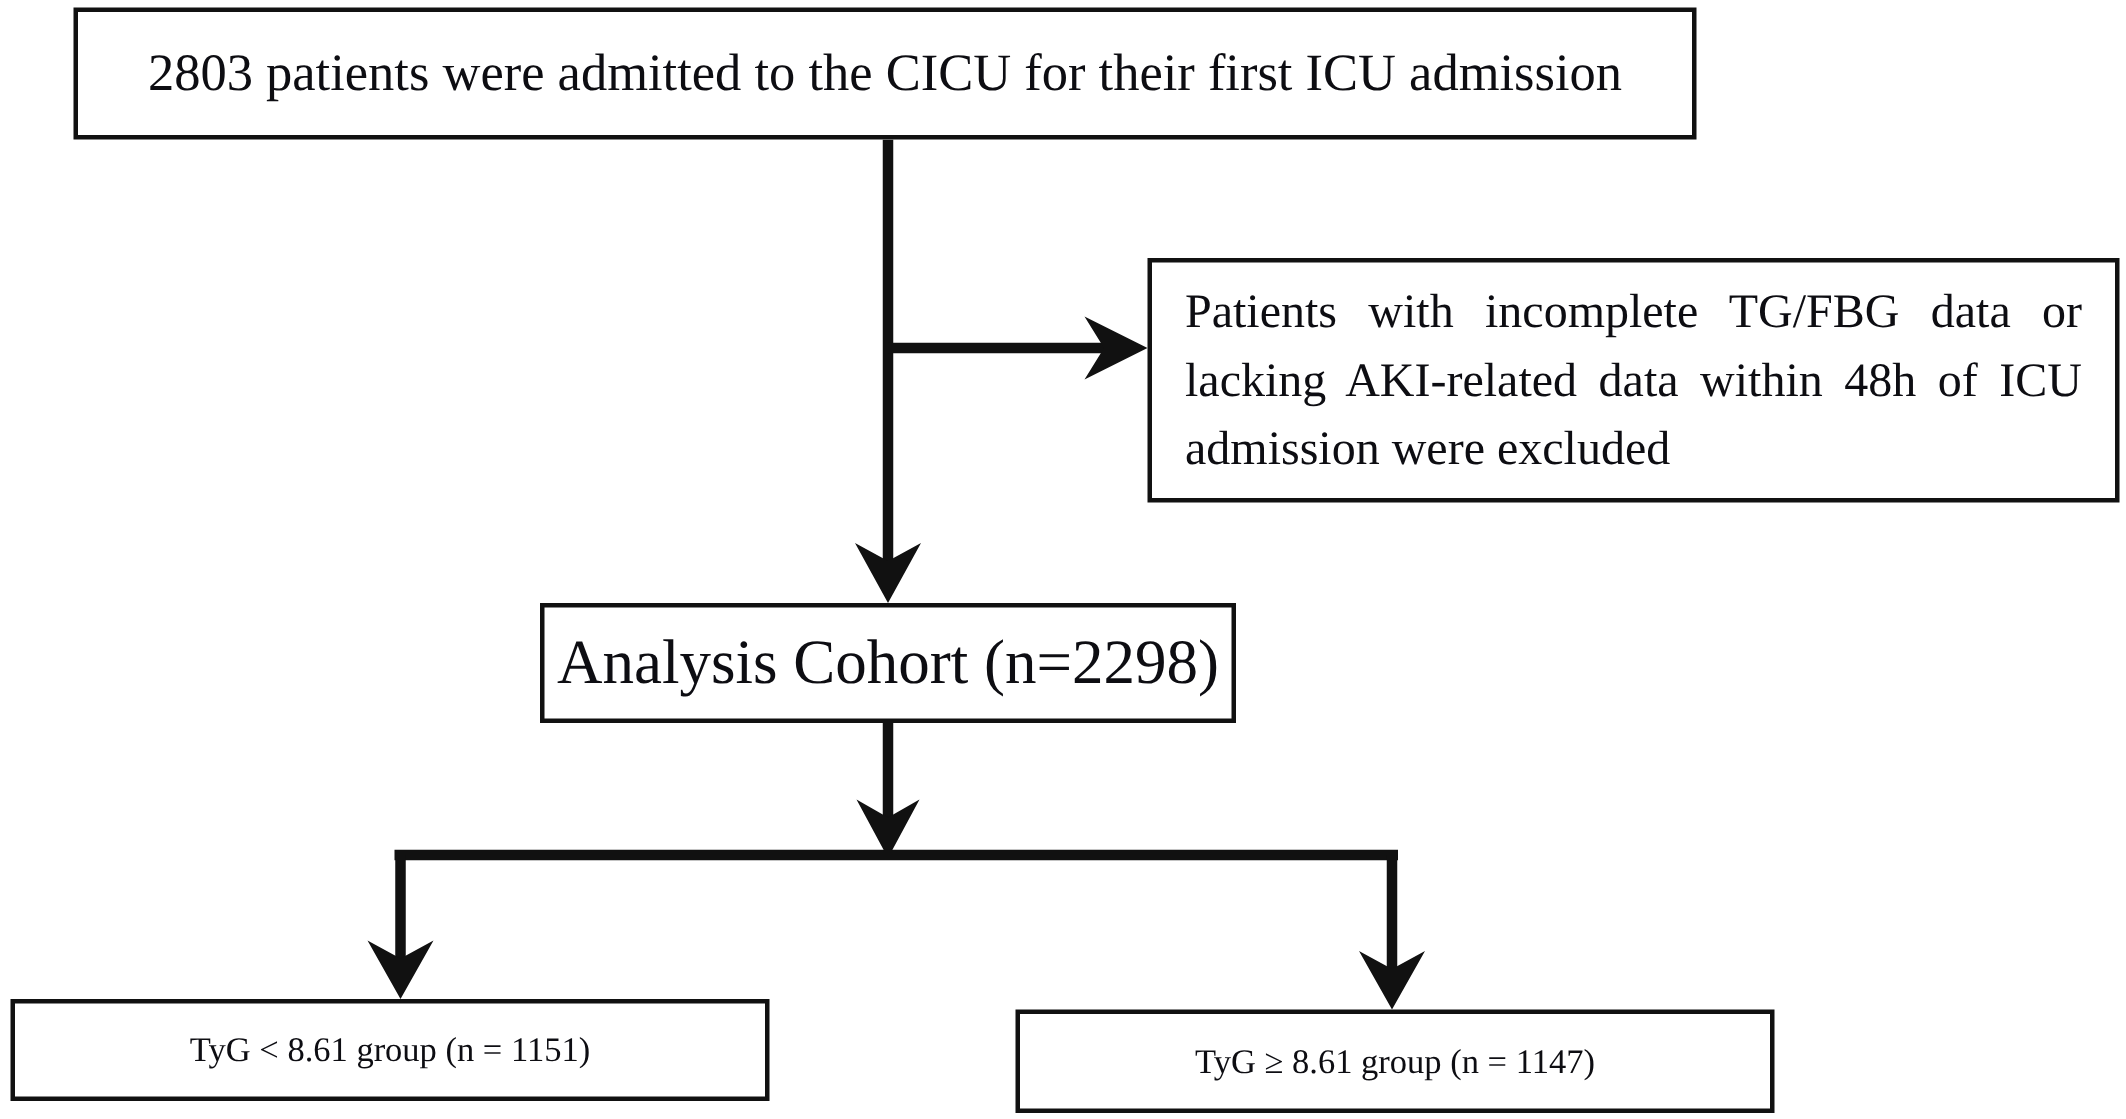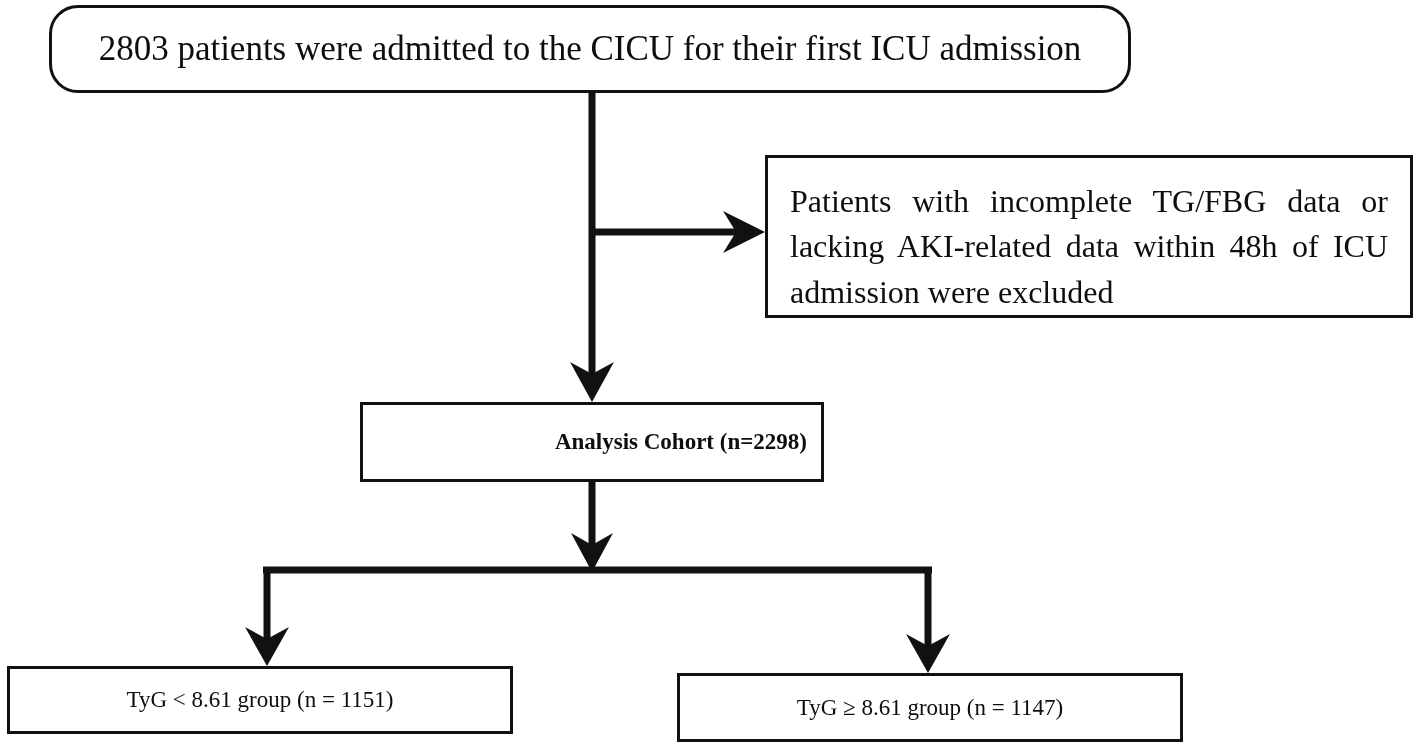--- a/index.html
+++ b/index.html
@@ -43,55 +43,53 @@
     line-height: 1.30;
     color: #0d0d12;
   }
   
   #node-source {
     left: 49px;
     top: 5px;
     width: 1082px;
     height: 88px;
     justify-content: center;
-    border-radius: 29px;
   }
   #node-source .node-text {
     font-size: 35px;
     text-align: center;
     white-space: nowrap;
   }
   
   #node-excluded {
     left: 765px;
-    top: 155px;
+    top: 172px;
     width: 648px;
     height: 163px;
-    align-items: flex-end;
+    align-items: center;
   }
   #node-excluded .node-text {
     font-size: 32px;
     text-align: justify;
     text-align-last: left;
     padding: 0 22px;
     line-height: 1.42;
   }
   
   #node-cohort {
     left: 360px;
     top: 402px;
     width: 464px;
     height: 80px;
     justify-content: center;
   }
   #node-cohort .node-text {
-    font-size: 23px;
+    font-size: 42px;
     text-align: right;
     white-space: nowrap;
-    font-weight: bold;
   }
   
   #node-group-low {
     left: 7px;
     top: 666px;
     width: 506px;
     height: 68px;
     justify-content: center;
   }
   #node-group-high {

